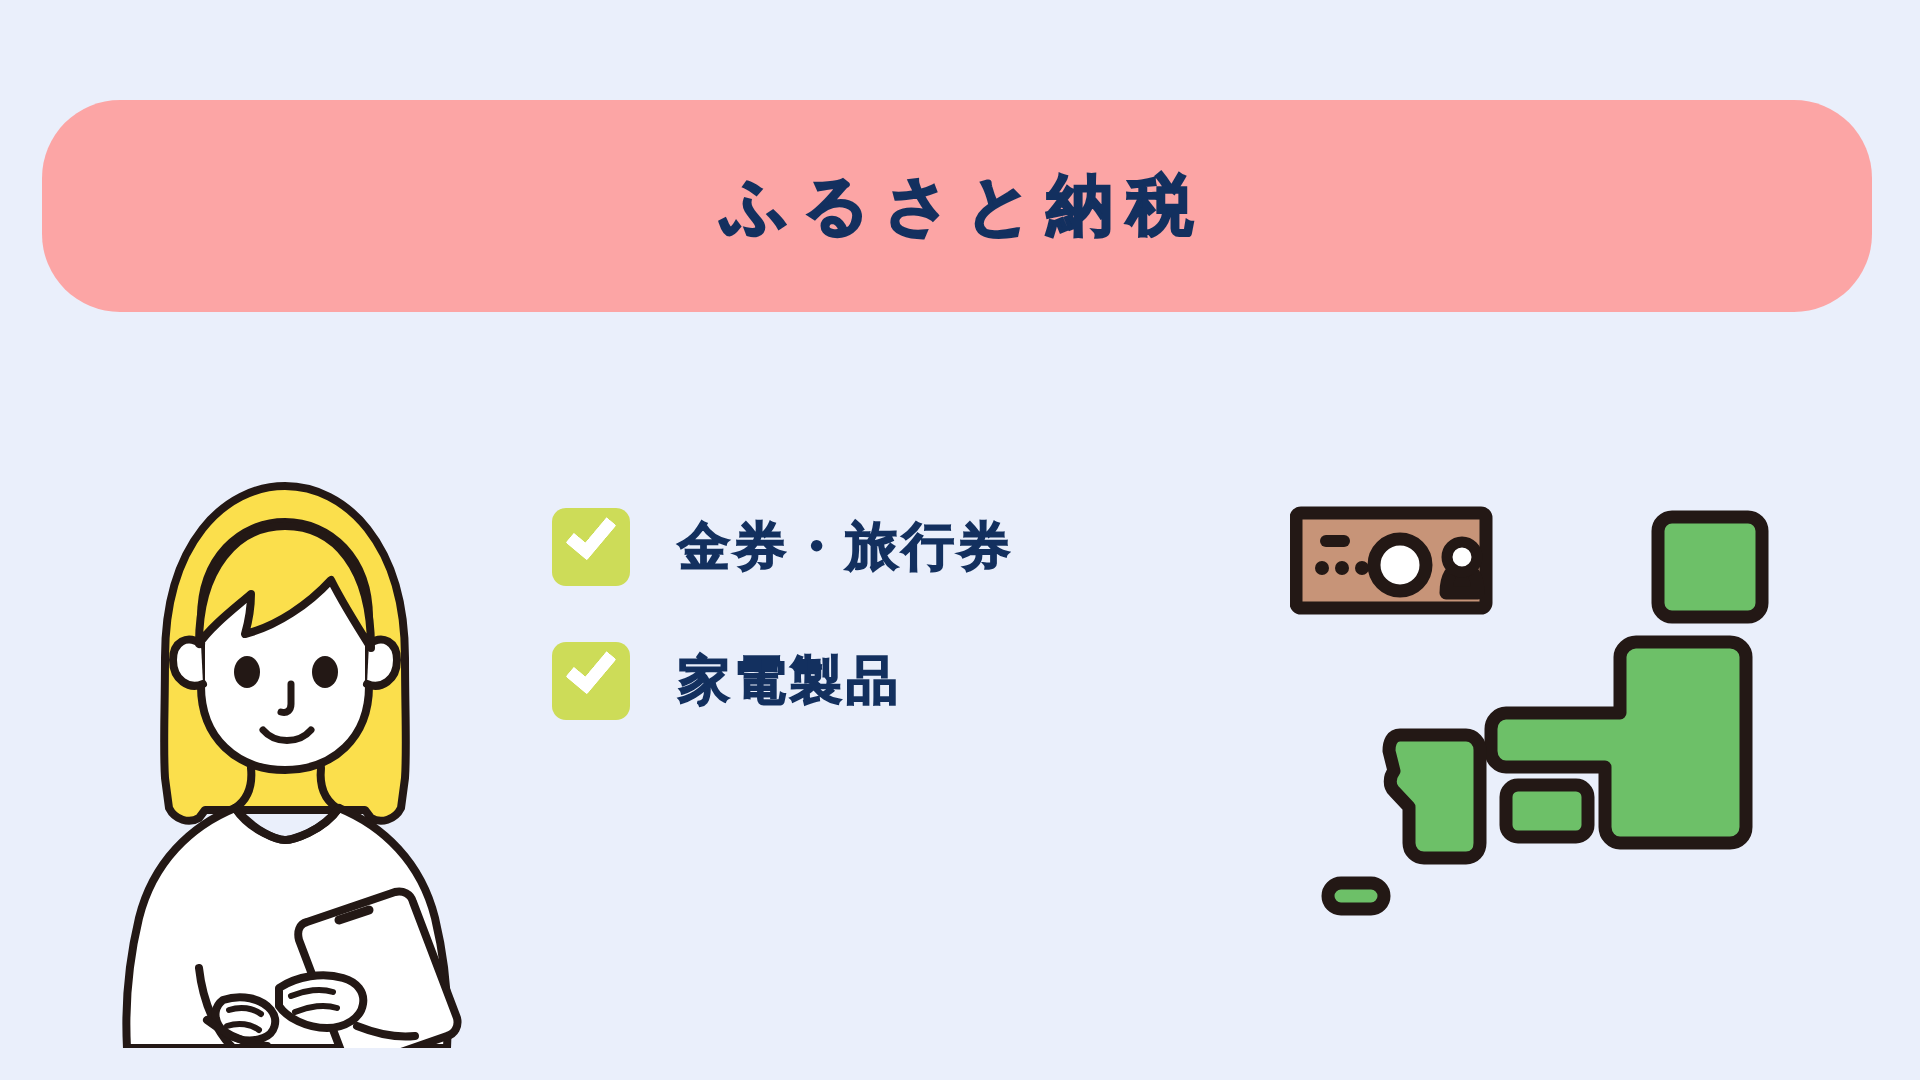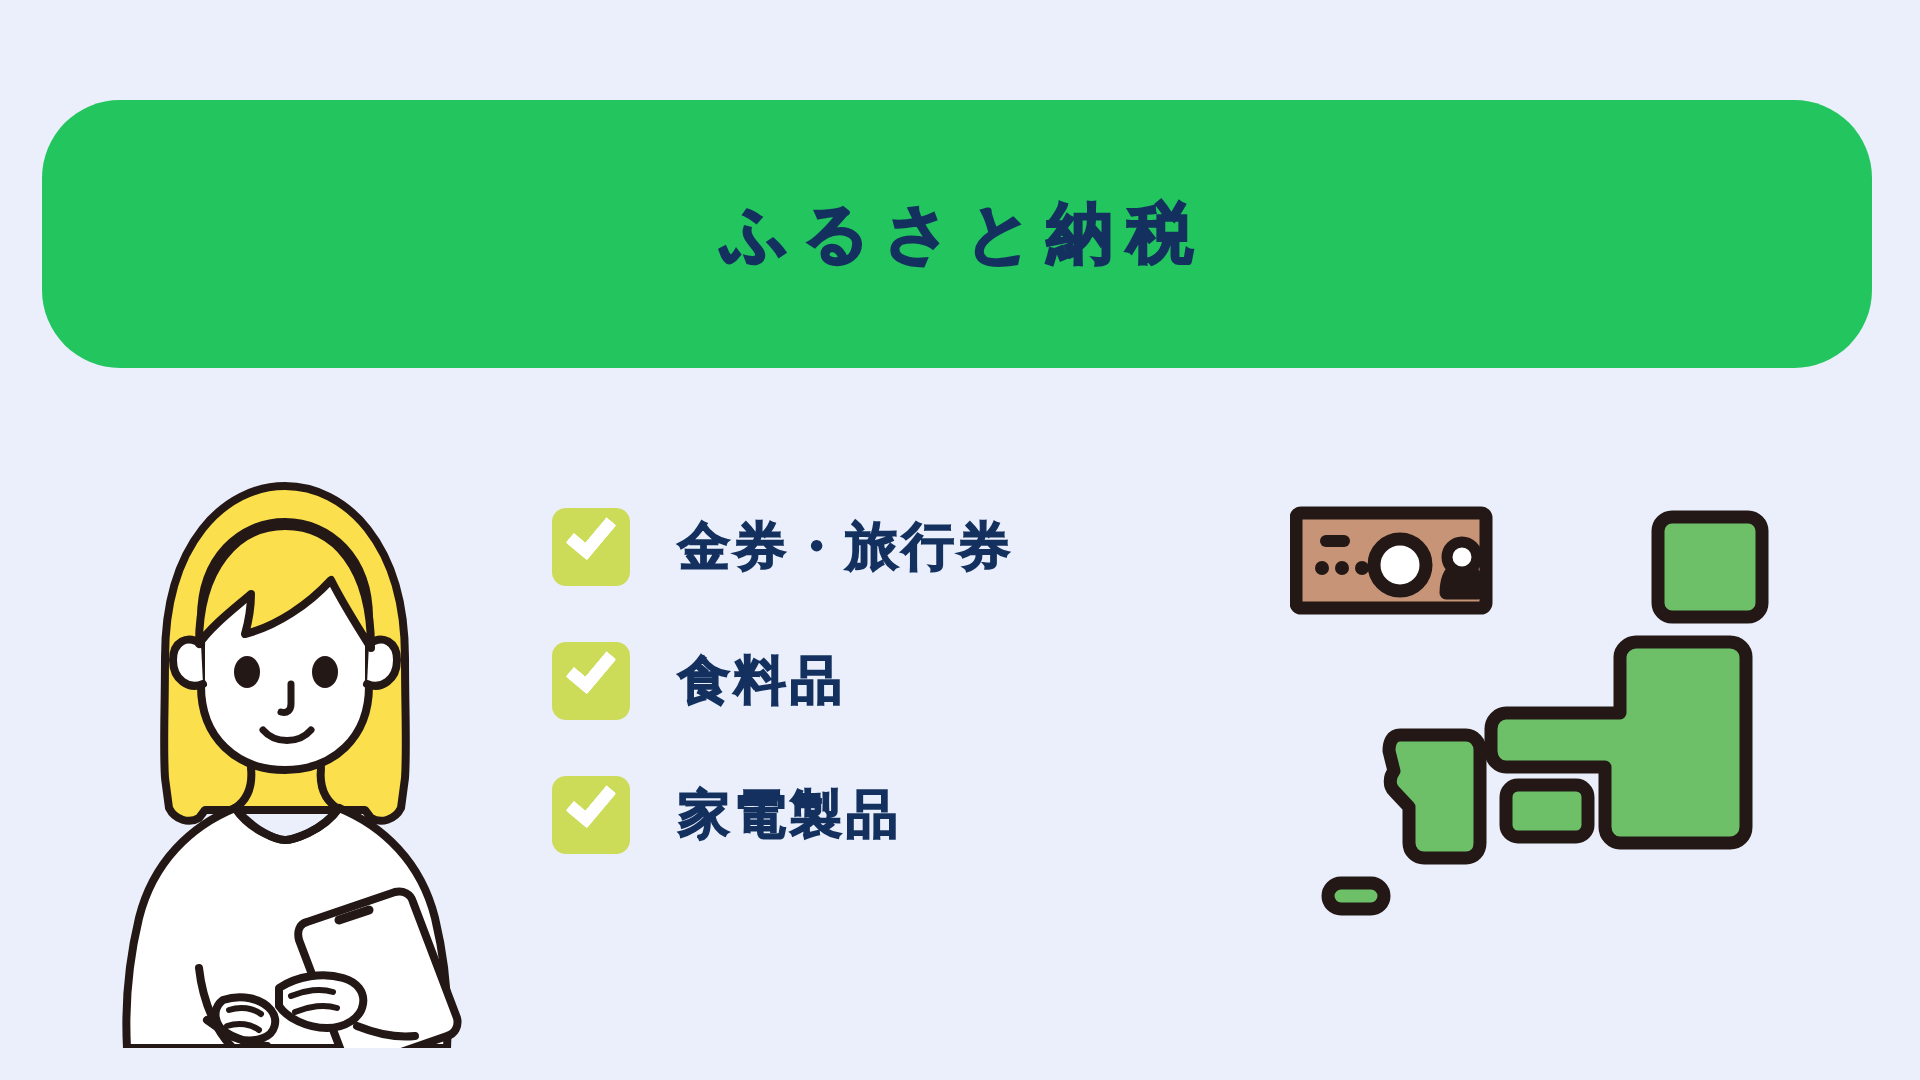--- a/index.html
+++ b/index.html
@@ -7,22 +7,22 @@
   body {
     background:#eaeffb;
     font-family:"Liberation Sans", sans-serif;
     position:relative;
   }
 
   
   #title-banner{
     position:absolute;
     left:42px; top:100px;
-    width:1830px; height:268px;
-    background:#22c55e;
+    width:1830px; height:212px;
+    background:#fca5a5;
     border-radius:78px;
     display:flex;
     flex-direction:column;
     align-items:center;
     justify-content:center;
     gap:2px;
   }
   .title-line{
     color:#13305f;
     font-weight:bold;
@@ -106,26 +106,20 @@
 
 <div id="checklist">
 
   <div class="check-item">
     <div class="checkbox">
       <span class="tick"></span>
     </div>
     <span class="check-label">金券・旅行券</span>
   </div>
 
-  <div class="check-item">
-    <div class="checkbox">
-      <span class="tick"></span>
-    </div>
-    <span class="check-label">食料品</span>
-  </div>
 
   <div class="check-item">
     <div class="checkbox">
       <span class="tick"></span>
     </div>
     <span class="check-label">家電製品</span>
   </div>
 
 </div>
 

